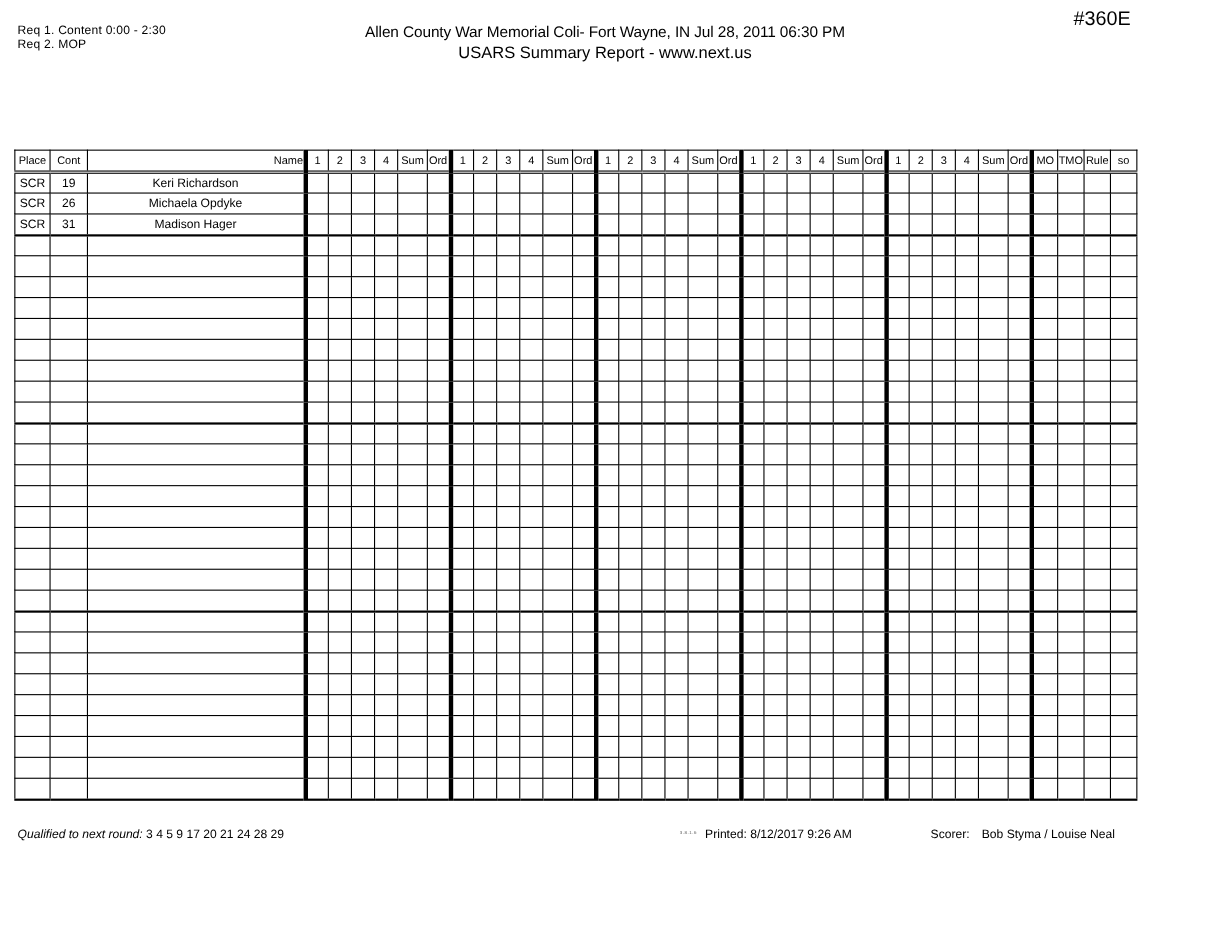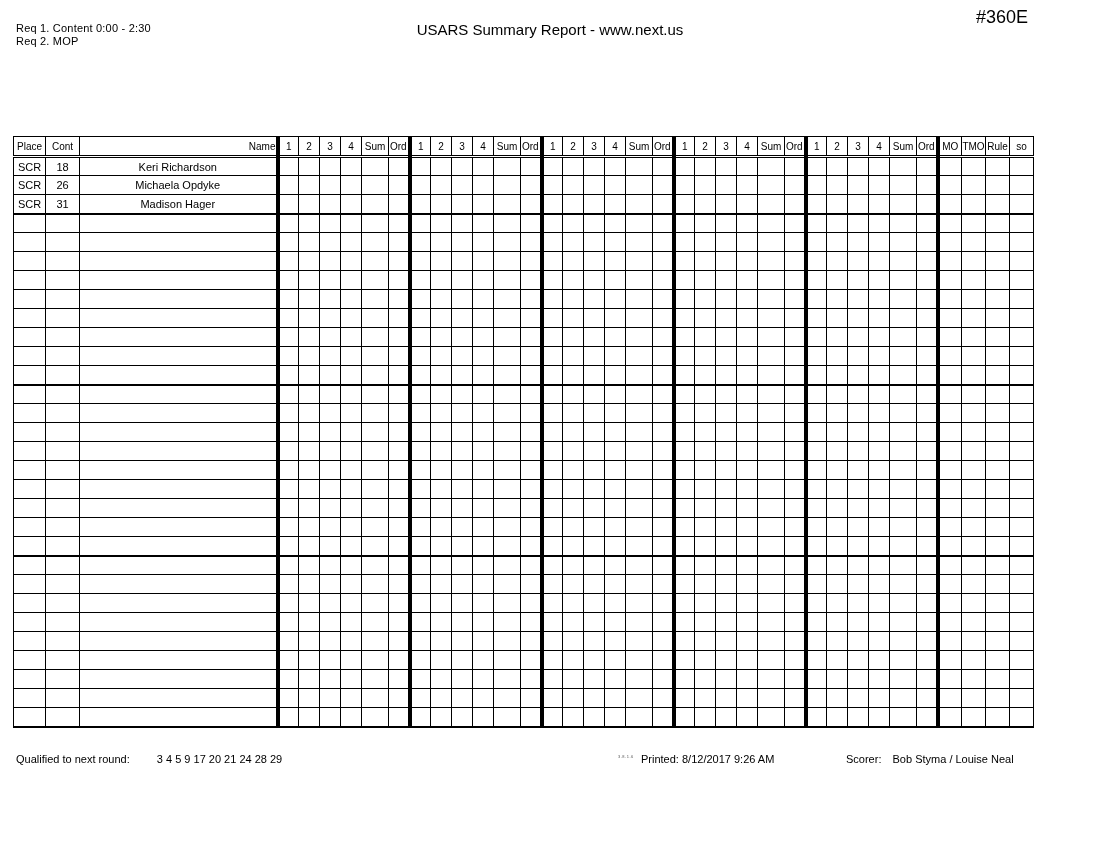--- a/index.html
+++ b/index.html
@@ -141,21 +141,21 @@
     width: 1100px;
     height: 22px;
     font-size: 11px;
   }
   #qualified {
     position: absolute;
     left: 16px;
     top: 3px;
     white-space: nowrap;
   }
-  #qualified .q-label { margin-right: 24px; }
+  #qualified .q-label { margin-right: 0; font-style: italic; }
   #tiny-code {
     position: absolute;
     left: 618px;
     top: 4px;
     font-size: 4px;
     color: #555;
     letter-spacing: 0.5px;
   }
   #printed {
     position: absolute;
@@ -173,20 +173,21 @@
 </style>
 </head>
 <body>
 
 <div id="req-block">
   <div>Req  1.  Content 0:00 - 2:30</div>
   <div>Req  2.  MOP</div>
 </div>
 
 <div id="title-block">
+  <div class="t-venue">Allen County War Memorial Coli- Fort Wayne, IN  Jul 28, 2011  06:30 PM</div>
   <div class="t-report">USARS Summary Report - www.next.us</div>
 </div>
 
 <div id="event-number">#360E</div>
 
 <div id="sheet">
   <table class="grid">
     <colgroup id="cols">
         <col style="width: 32px;">
         <col style="width: 34px;">
@@ -263,21 +264,21 @@
           <td class="ctr-hdr ordcol">Ord</td>
           <td class="ctr-hdr sepL">MO</td>
           <td class="ctr-hdr">TMO</td>
           <td class="ctr-hdr">Rule</td>
           <td class="ctr-hdr">so</td>
         </tr>
     </thead>
     <tbody id="score-table-body">
         <tr class="body-row">
           <td class="place-cell">SCR</td>
-          <td class="cont-cell">18</td>
+          <td class="cont-cell">19</td>
           <td class="name-cell">Keri Richardson</td>
           <td class="score-cell sepL"></td>
           <td class="score-cell"></td>
           <td class="score-cell"></td>
           <td class="score-cell"></td>
           <td class="score-cell"></td>
           <td class="score-cell"></td>
           <td class="score-cell sepL"></td>
           <td class="score-cell"></td>
           <td class="score-cell"></td>

